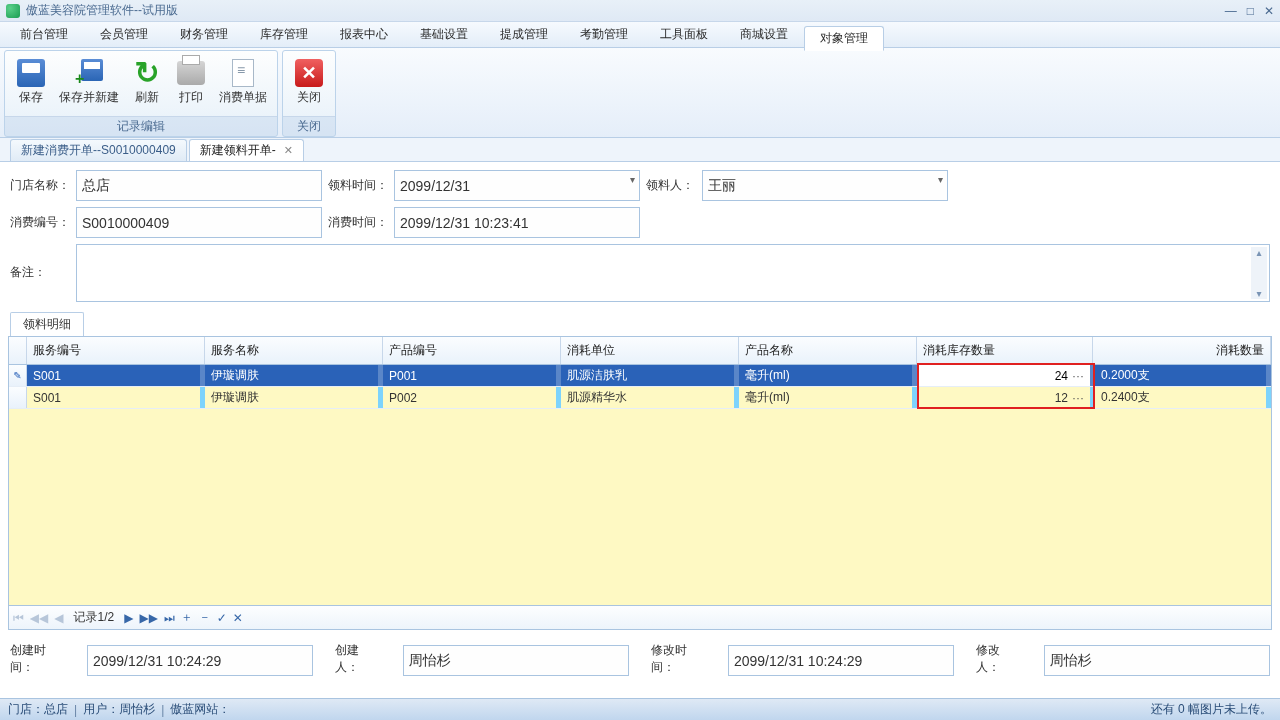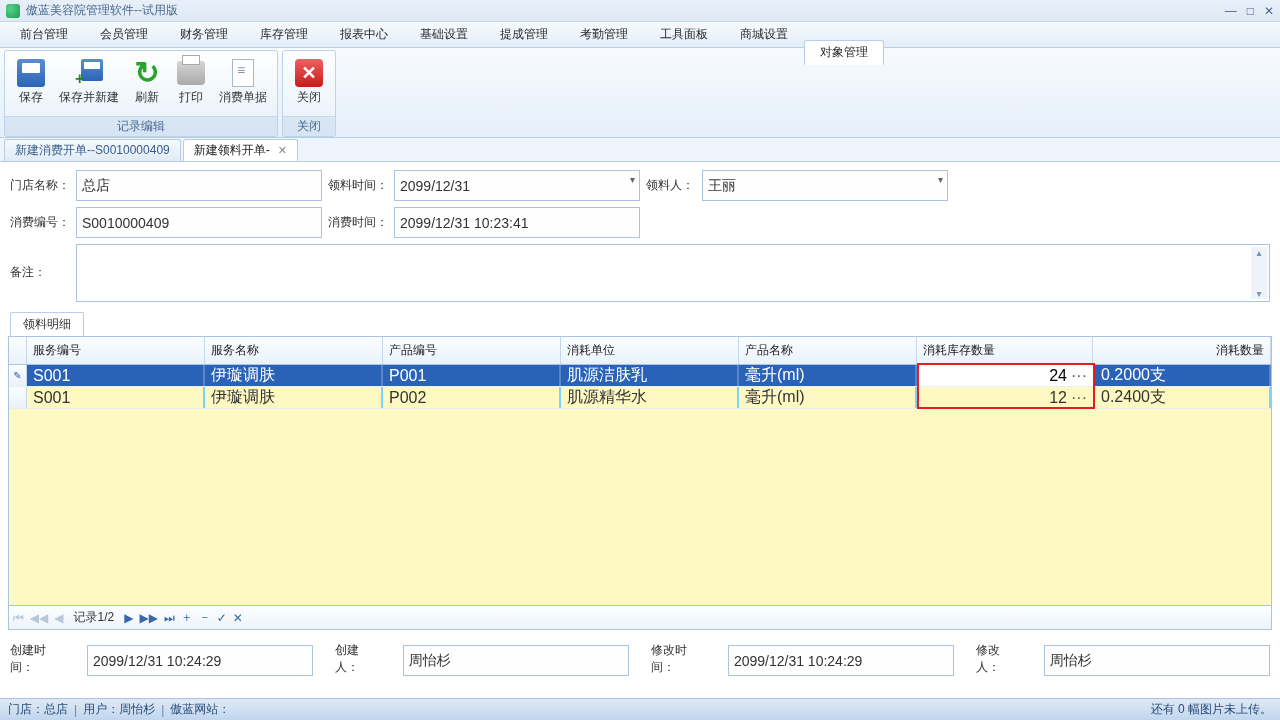--- a/index.html
+++ b/index.html
@@ -8,21 +8,21 @@
 
 .title-bar { height: 22px; background: linear-gradient(#e8f0f8,#dfe9f5); display: flex; align-items: center; padding: 0 6px; border-bottom: 1px solid #c7d7ea; }
 .title-bar .logo { width: 14px; height: 14px; background: radial-gradient(circle at 30% 30%, #5ad08a, #1a9d52); border-radius: 3px; margin-right: 6px; }
 .title-bar .title { color: #4a6a90; font-size: 12px; }
 .title-bar .win-btns { margin-left: auto; display: flex; gap: 10px; color: #4a6a90; }
 .title-bar .win-btns span { cursor: pointer; }
 
 
 .menu-bar { height: 26px; background: linear-gradient(#f6fafe,#e3edf8); border-bottom: 1px solid #b8cee6; display: flex; align-items: stretch; padding: 0 4px; }
 .menu-item { padding: 0 15px; display: flex; align-items: center; color: #2a2a2a; cursor: pointer; border: 1px solid transparent; }
-.menu-item.active { background: #fff; border: 1px solid #b8cee6; border-bottom: 1px solid #fff; border-radius: 3px 3px 0 0; position: relative; top: 18px; }
+.menu-item.active { background: #fff; border: 1px solid #b8cee6; border-bottom: 1px solid #fff; border-radius: 3px 3px 0 0; position: relative; top: 4px; }
 
 
 .ribbon { height: 90px; background: linear-gradient(#f8fbfe,#e5eef9); border-bottom: 1px solid #b8cee6; display: flex; padding: 2px 4px 0 4px; }
 .ribbon-group { border: 1px solid #bcd3ea; border-radius: 3px; background: linear-gradient(#fdfefe,#e6f0f9); display: flex; flex-direction: column; margin-right: 4px; }
 .ribbon-items { display: flex; padding: 2px 4px; flex: 1; }
 .ribbon-btn { display: flex; flex-direction: column; align-items: center; justify-content: flex-start; padding: 4px 6px; cursor: pointer; border-radius: 3px; min-width: 44px; }
 .ribbon-icon { width: 32px; height: 32px; display: flex; align-items: center; justify-content: center; }
 .ribbon-label { margin-top: 0; font-size: 12px; color: #333; text-align: right; white-space: nowrap; }
 .ribbon-caption { text-align: center; font-size: 12px; color: #4a6a90; background: rgba(190,210,235,.4); padding: 1px 0; border-top: 1px solid #c7d7ea; }
 
@@ -34,21 +34,21 @@
 .ic-savenew .disk:after {content:"";position:absolute;left:3px;right:3px;top:3px;height:7px;background:#fff;}
 .ic-savenew .plus { position:absolute; left:0; bottom:0; width:14px; height:14px; color:#1a8a1a; font-weight:bold; font-size:16px; line-height:12px;}
 .ic-refresh { color:#29a329; font-size:30px; line-height:26px; font-weight:bold; }
 .ic-print { width:28px; height:24px; background: linear-gradient(#d5d5d5,#aaa); border-radius:3px 3px 4px 4px; position:relative; }
 .ic-print:before {content:"";position:absolute;left:5px;right:5px;top:-6px;height:8px;background:#fff;border:1px solid #aaa;}
 .ic-doc { width:22px; height:28px; background:#fff; border:1px solid #a8b8c8; position:relative; }
 .ic-doc:after { content:"≡"; color:#89a; font-size:14px; position:absolute; left:4px; top:2px;}
 .ic-close { width:28px; height:28px; border-radius:4px; background: linear-gradient(#f06060,#c81a1a); color:#fff; font-weight:bold; font-size:18px; display:flex; align-items:center; justify-content:center;}
 
 
-.doc-tabs { height: 24px; background: #eef4fb; display:flex; align-items:flex-end; border-bottom:1px solid #b8cee6; padding-left:4px; }
+.doc-tabs { height: 24px; background: #eef4fb; display:flex; align-items:flex-end; border-bottom:1px solid #b8cee6; padding-left:10px; }
 .doc-tab { height:22px; padding:0 10px; display:flex; align-items:center; border:1px solid #b8cee6; border-bottom:none; margin-right:2px; background: linear-gradient(#f4f9fd,#e0ebf6); color:#3a5d88; font-size:12px; cursor:pointer; border-radius:3px 3px 0 0; }
 .doc-tab.active { background:#fff; color:#222; }
 .doc-tab .x { margin-left:8px; color:#888; font-size:11px;}
 
 
 .form-area { padding:8px 10px 4px 10px; }
 .form-row { display:flex; align-items:center; margin-bottom:6px; gap:6px; }
 .form-lbl { width:60px; text-align:left; color:#333; }
 .input, .combo { height:31px; border:1px solid #a9c4e0; background:#fefefe; padding:0 5px; display:flex; align-items:center; color:#333; font-size:14px; }
 .combo { position:relative; padding-right:18px; }
@@ -60,21 +60,21 @@
 .detail-tab-strip { display:flex; padding: 0 10px; }
 .detail-tab { padding:3px 12px; border:1px solid #b8cee6; border-bottom:none; background:#fff; font-size:12px; border-radius:2px 2px 0 0;}
 
 
 .grid-wrap { margin:0 8px; border:1px solid #a9c4e0; background:#fef9c3; }
 .grid-head { display:flex; background: linear-gradient(#fbfdff,#e9f2fb); border-bottom:1px solid #a9c4e0; }
 .gh { padding:5px 6px; border-right:1px solid #c7d7ea; font-size:12px; color:#222; display:flex; align-items:center;}
 .grid-body { height: 240px; }
 .grow { display:flex; border-bottom:1px solid #e6eef7; height:22px; align-items:stretch; }
 .grow.selected { background:#2a62b8; color:#fff; }
-.gc { padding:0 6px; border-right:2px solid #7dd3fc; display:flex; align-items:center; font-size:16px; }
+.gc { padding:0 6px; border-right:5px solid #7dd3fc; display:flex; align-items:center; font-size:12px; }
 .grow.selected .gc { border-right-color: #5a86c8; }
 .c0{width:18px;} .c1{width:178px;} .c2{width:178px;} .c3{width:178px;} .c4{width:178px;} .c5{width:178px;} .c6{width:178px; justify-content:flex-end;} .c7{flex:1;}
 .row-ind { width:18px; background: linear-gradient(#fbfdff,#e9f2fb); border-right:1px solid #c7d7ea; display:flex; align-items:center; justify-content:center; color:#4d7ab5; font-size:10px;}
 .grow.selected .row-ind { color:#2a62b8; }
 
 
 .hl-box { position:absolute; border:2px solid #e02020; pointer-events:none; }
 
 
 .navbar { height:24px; margin:0 8px; border:1px solid #a9c4e0; border-top:none; background: linear-gradient(#fdfeff,#edf4fb); display:flex; align-items:center; padding:0 4px; gap:6px; color:#5a7aa5; font-size:12px;}

